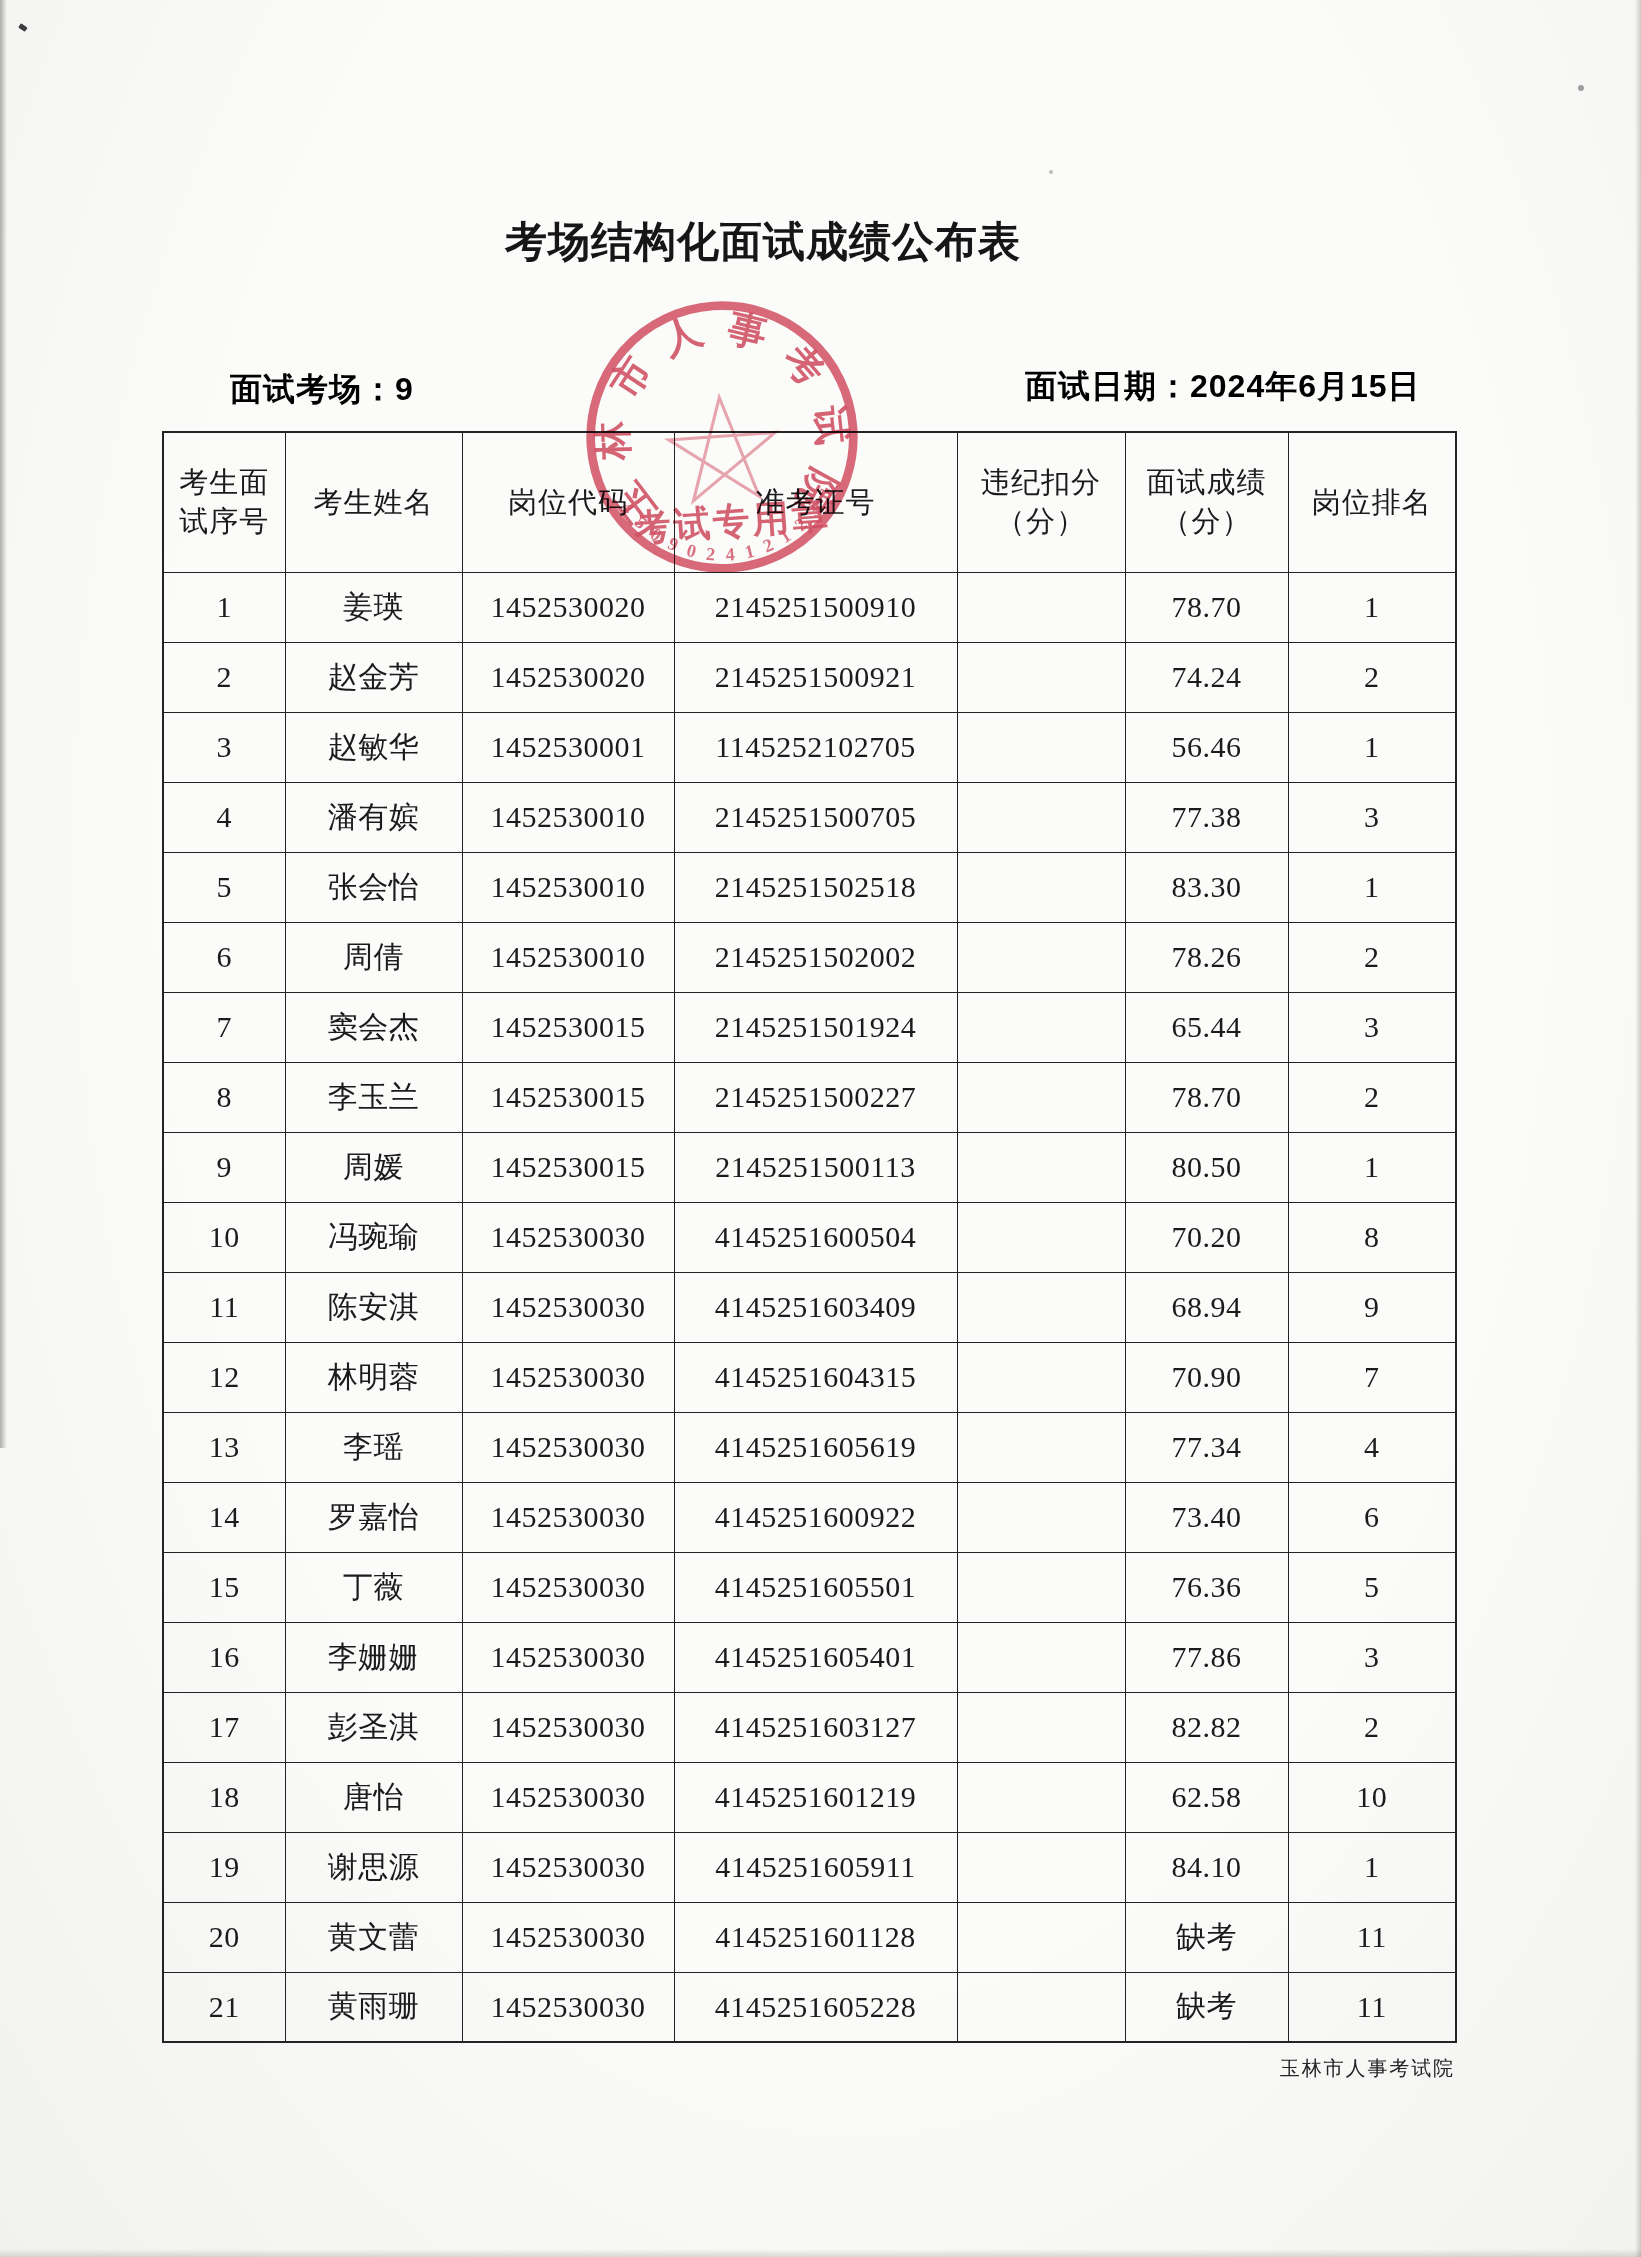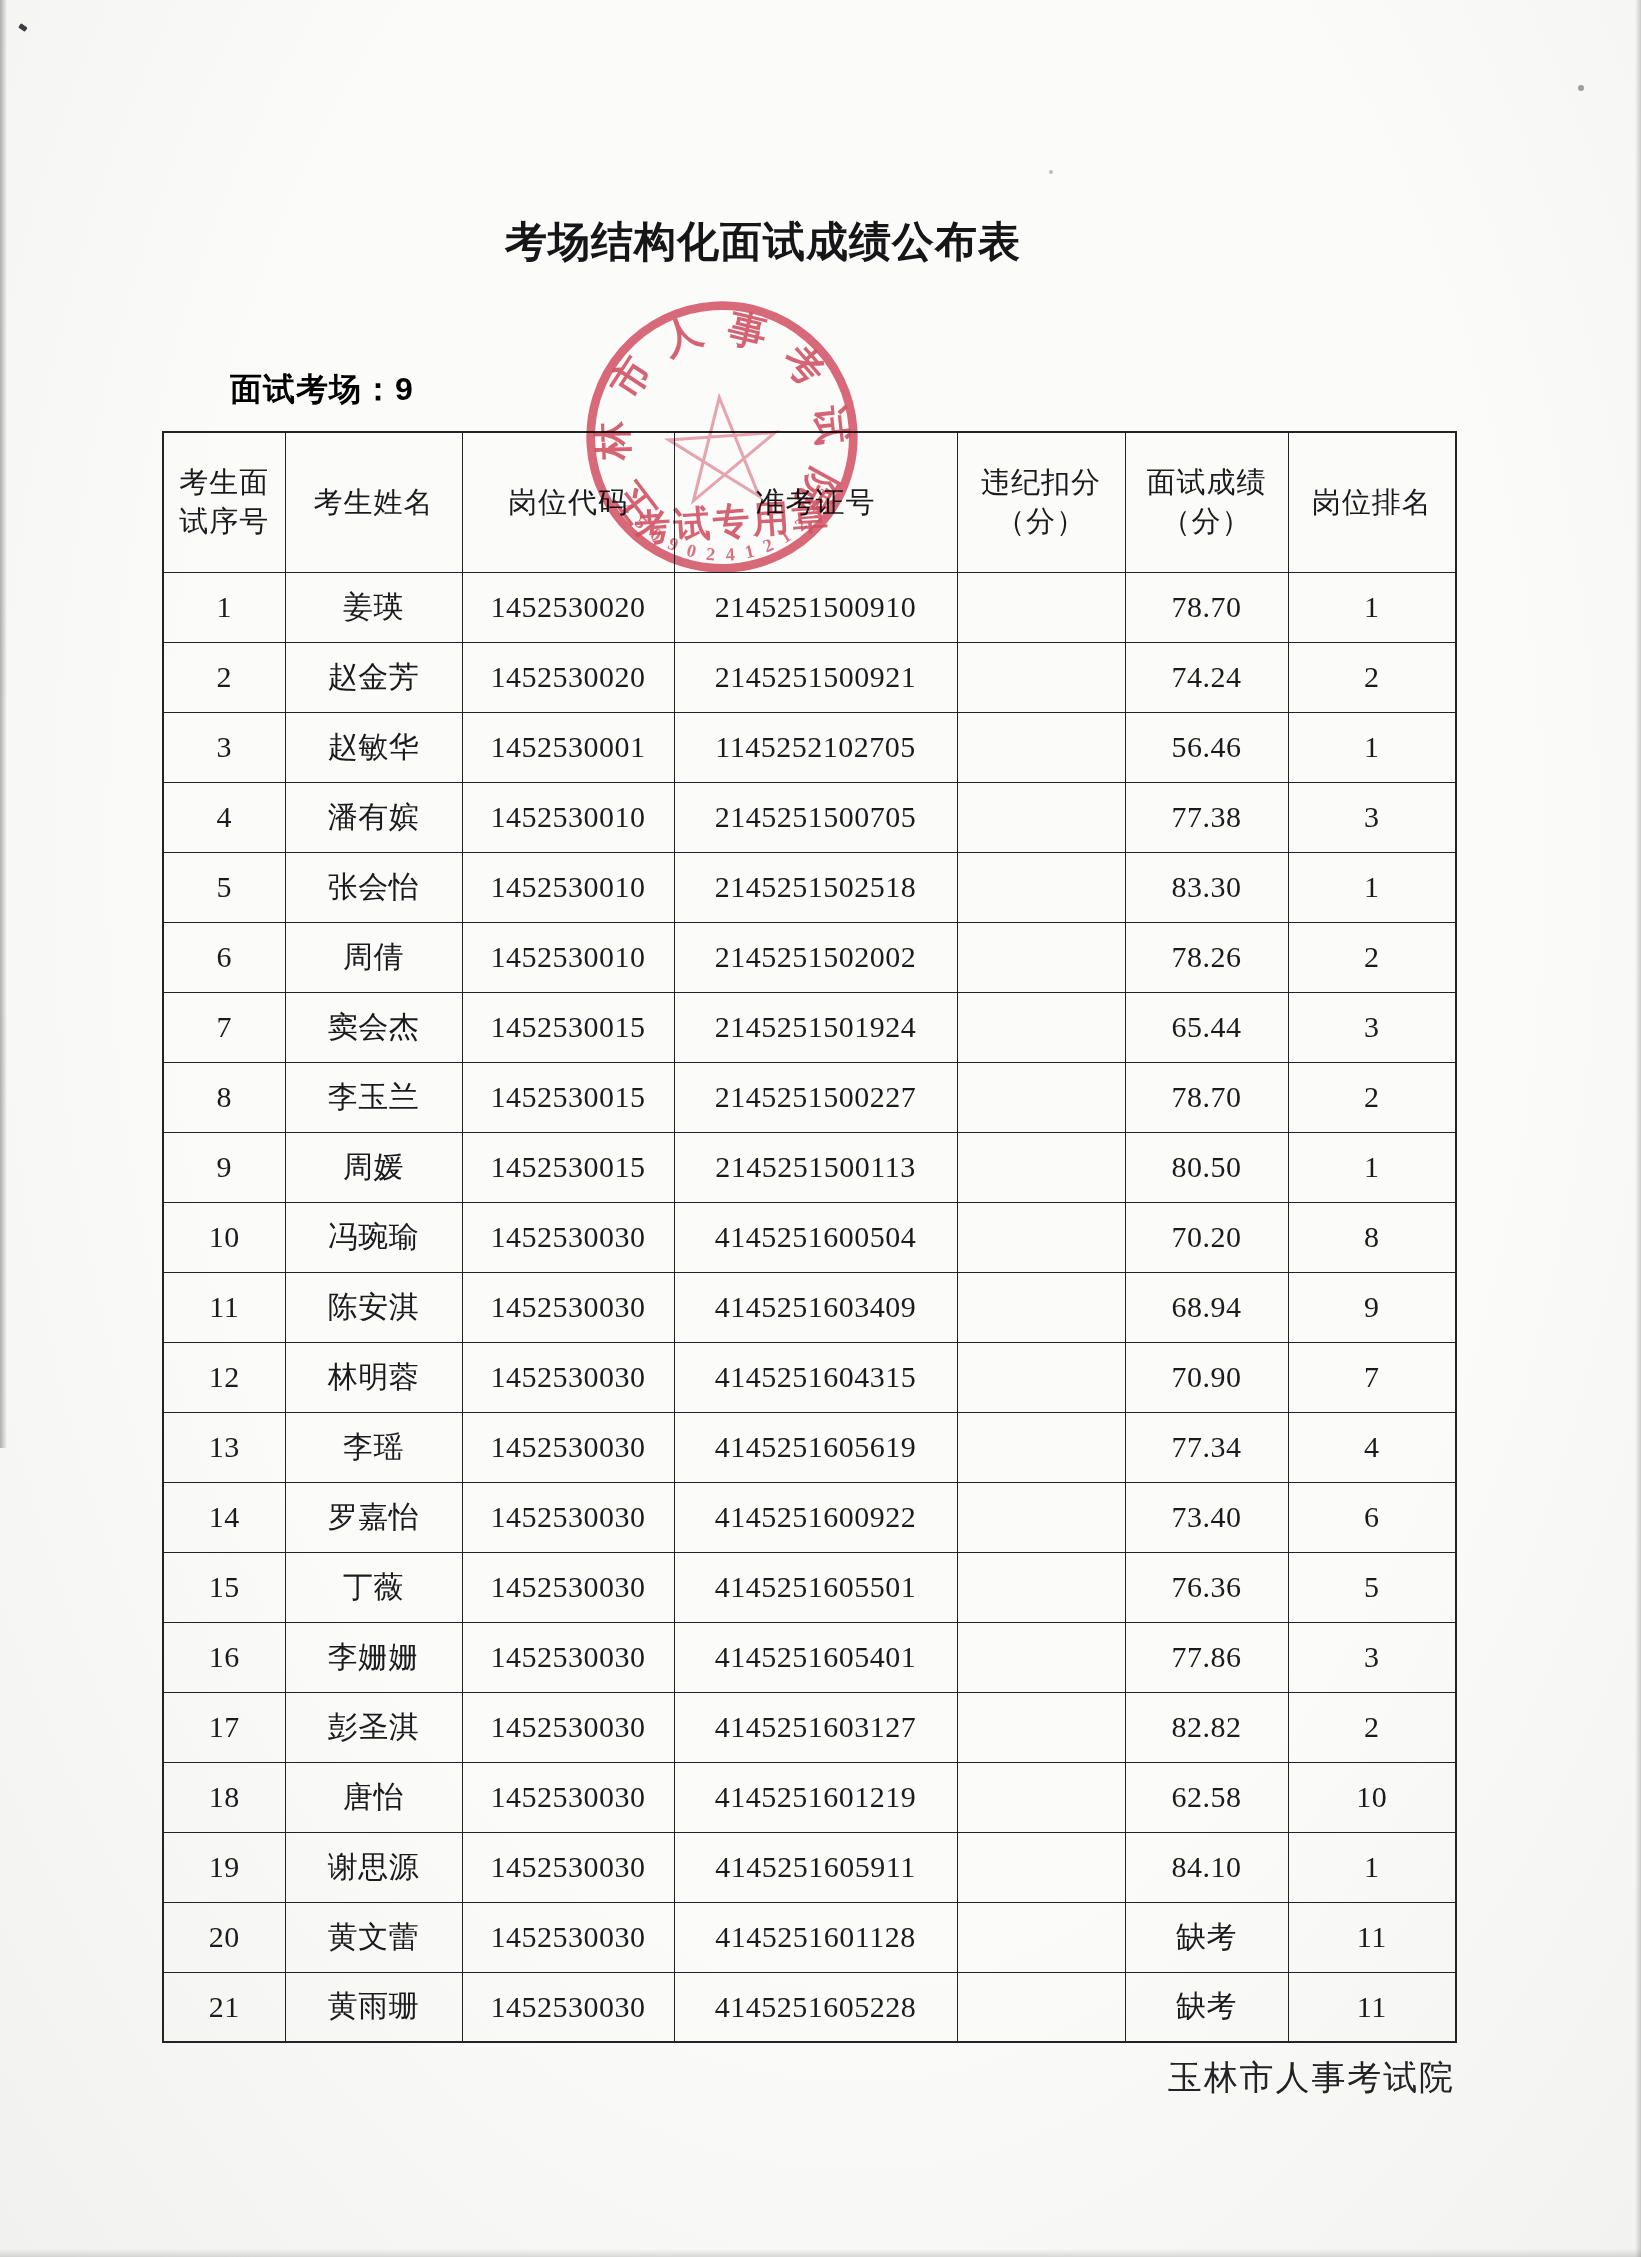--- a/index.html
+++ b/index.html
@@ -41,21 +41,21 @@
     border:1.9px solid #232325;text-align:center;vertical-align:middle;
     padding:0;font-weight:400;color:#1b1b1d;
   }
   .score-table thead tr{height:140px;}
   .score-table tbody tr{height:70px;}
   .score-table th{font-size:29px;white-space:pre-line;line-height:1.35;letter-spacing:1px;}
   .score-table td{font-size:30px;letter-spacing:0.5px;}
 
   .footer{
     position:absolute;right:186px;top:2055px;
-    font-size:34px;letter-spacing:1.9px;color:#232325;
+    font-size:20px;letter-spacing:1.9px;color:#232325;
   }
 
   
   .stamp{
     position:absolute;left:582px;top:297px;width:280px;height:280px;
     mix-blend-mode:multiply;opacity:.9;transform:rotate(-4deg);
     pointer-events:none;
   }
   .stamp-ring{fill:none;stroke:var(--stamp,#cf3d54);stroke-width:9;opacity:.85;}
   .stamp-star{fill:none;stroke:var(--stamp,#cf3d54);stroke-width:3.2;opacity:.5;}
@@ -68,20 +68,21 @@
 </style>
 </head>
 <body>
 
 <div class="page">
 
   <h1 class="title">考场结构化面试成绩公布表</h1>
 
   <div class="meta meta-room"><span>面试考场：</span><span>9</span></div>
 
+  <div class="meta meta-date"><span>面试日期：</span><span>2024年6月15日</span></div>
 
   <table class="score-table">
     <colgroup>
       <col style="width:122px">
         <col style="width:177px">
         <col style="width:212px">
       <col style="width:283px">
         <col style="width:168px">
         <col style="width:163px">
       <col style="width:168px">

